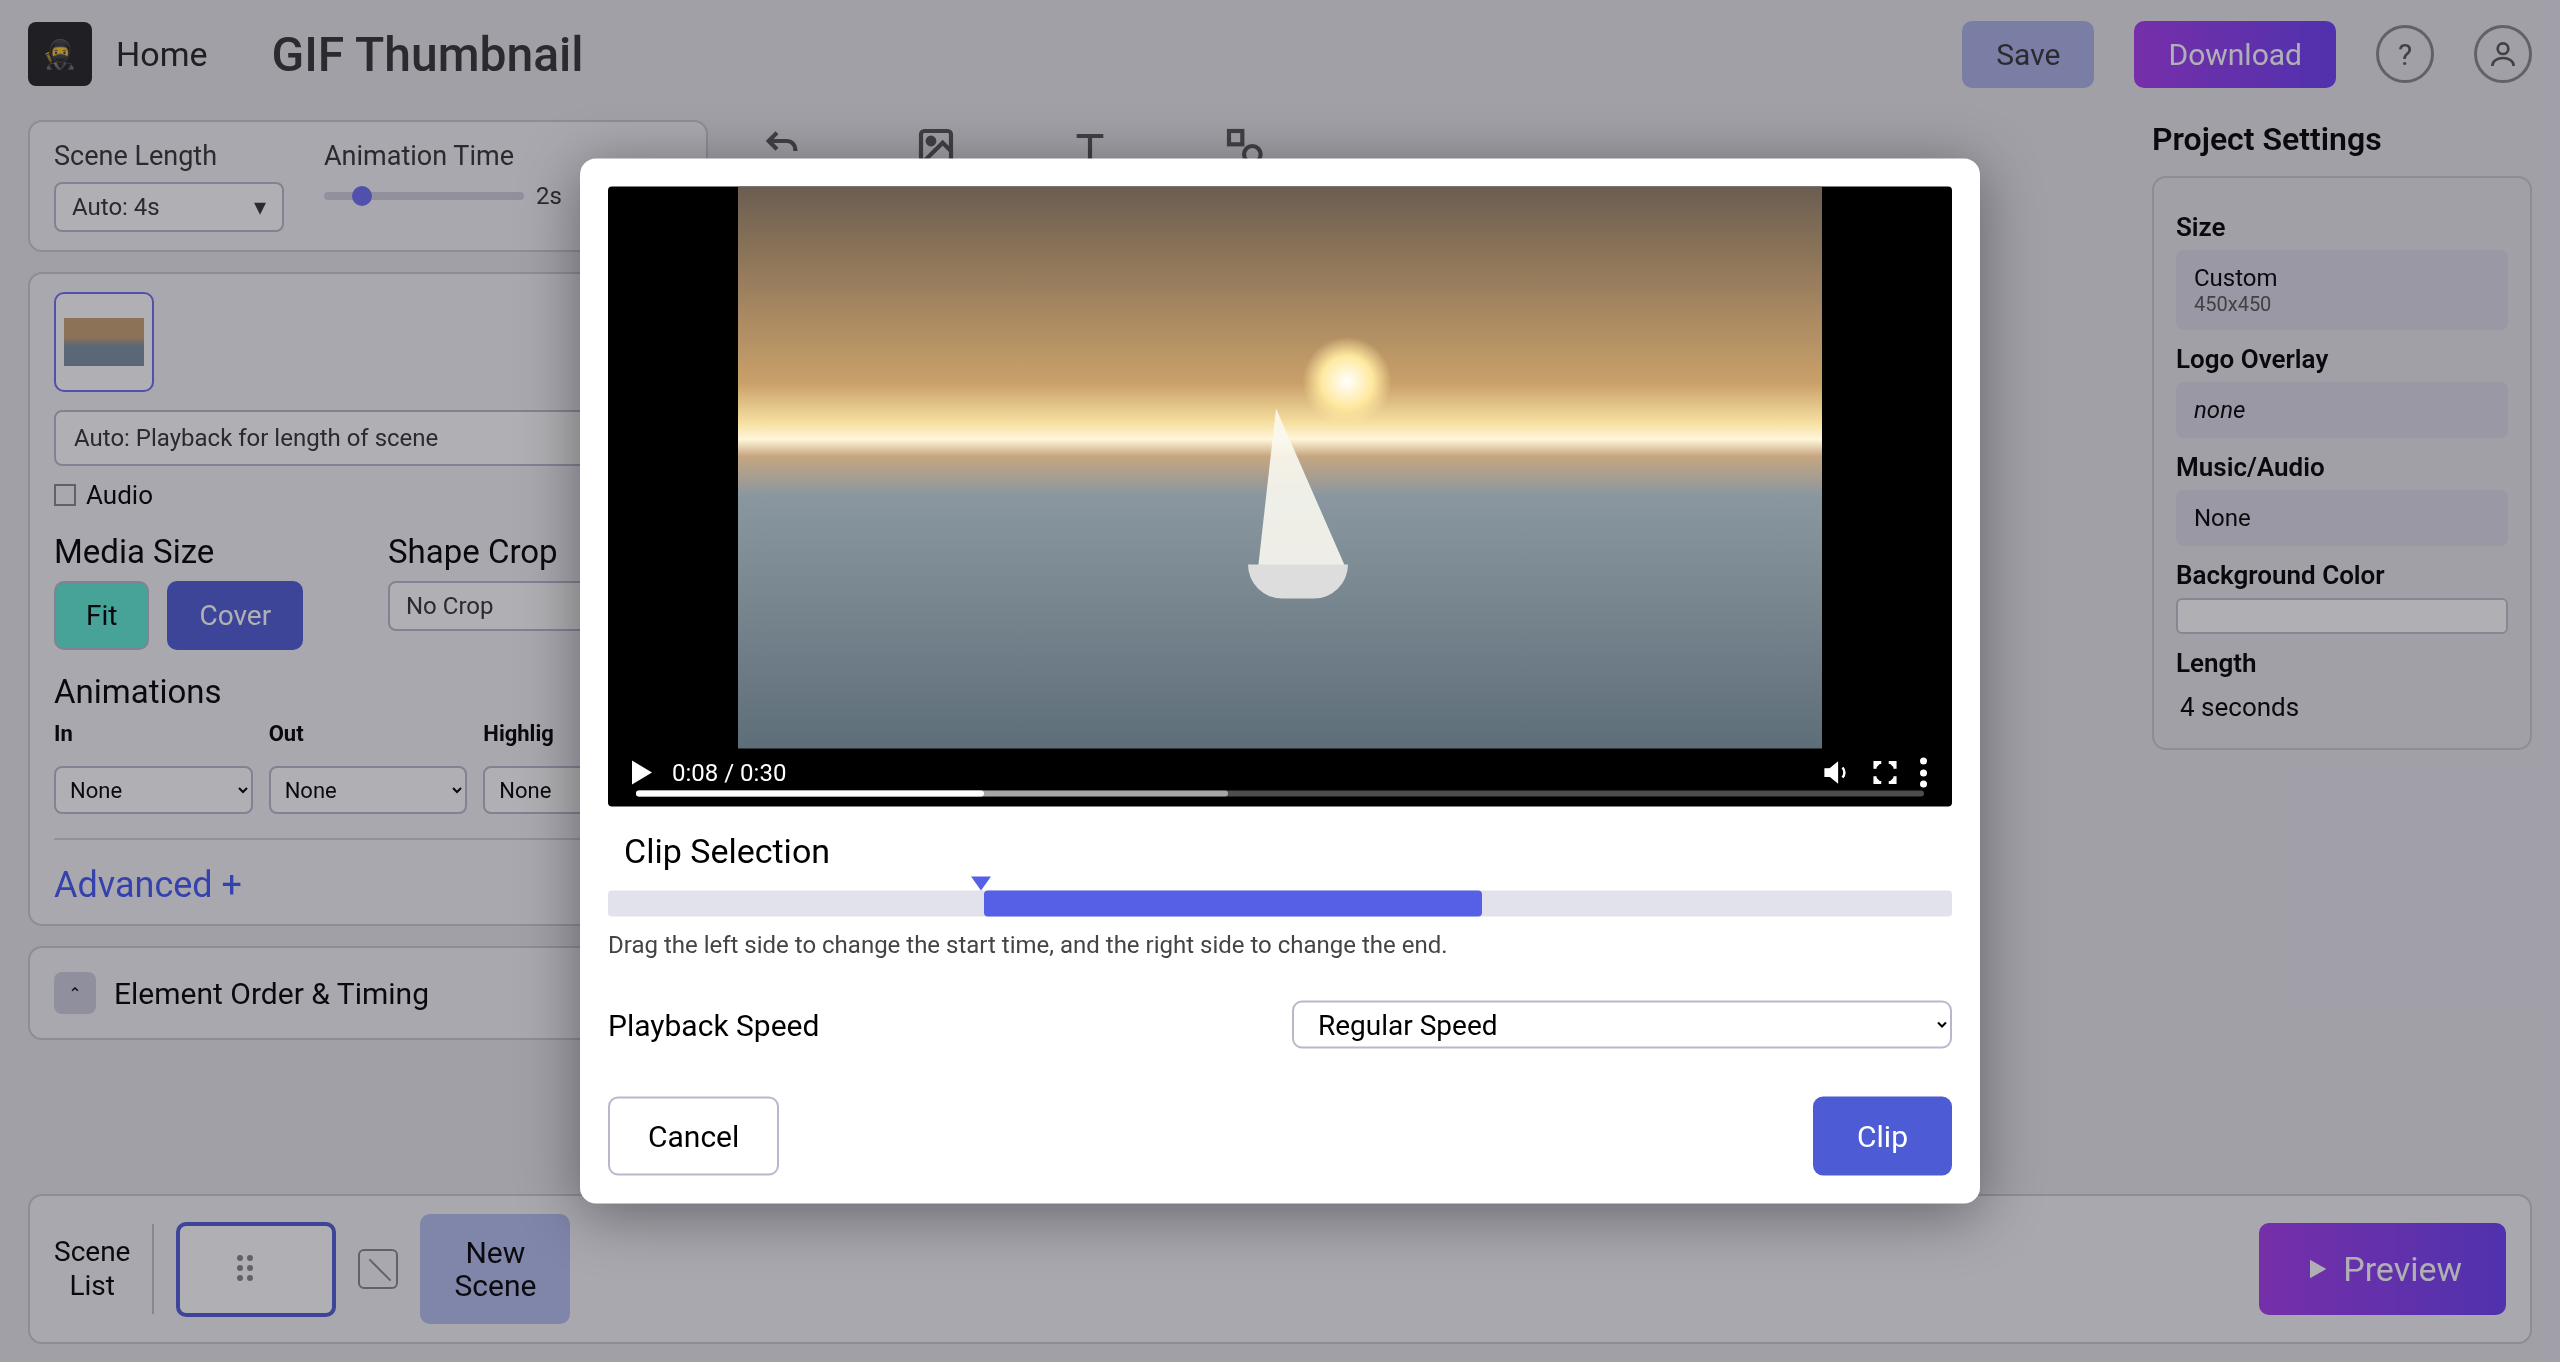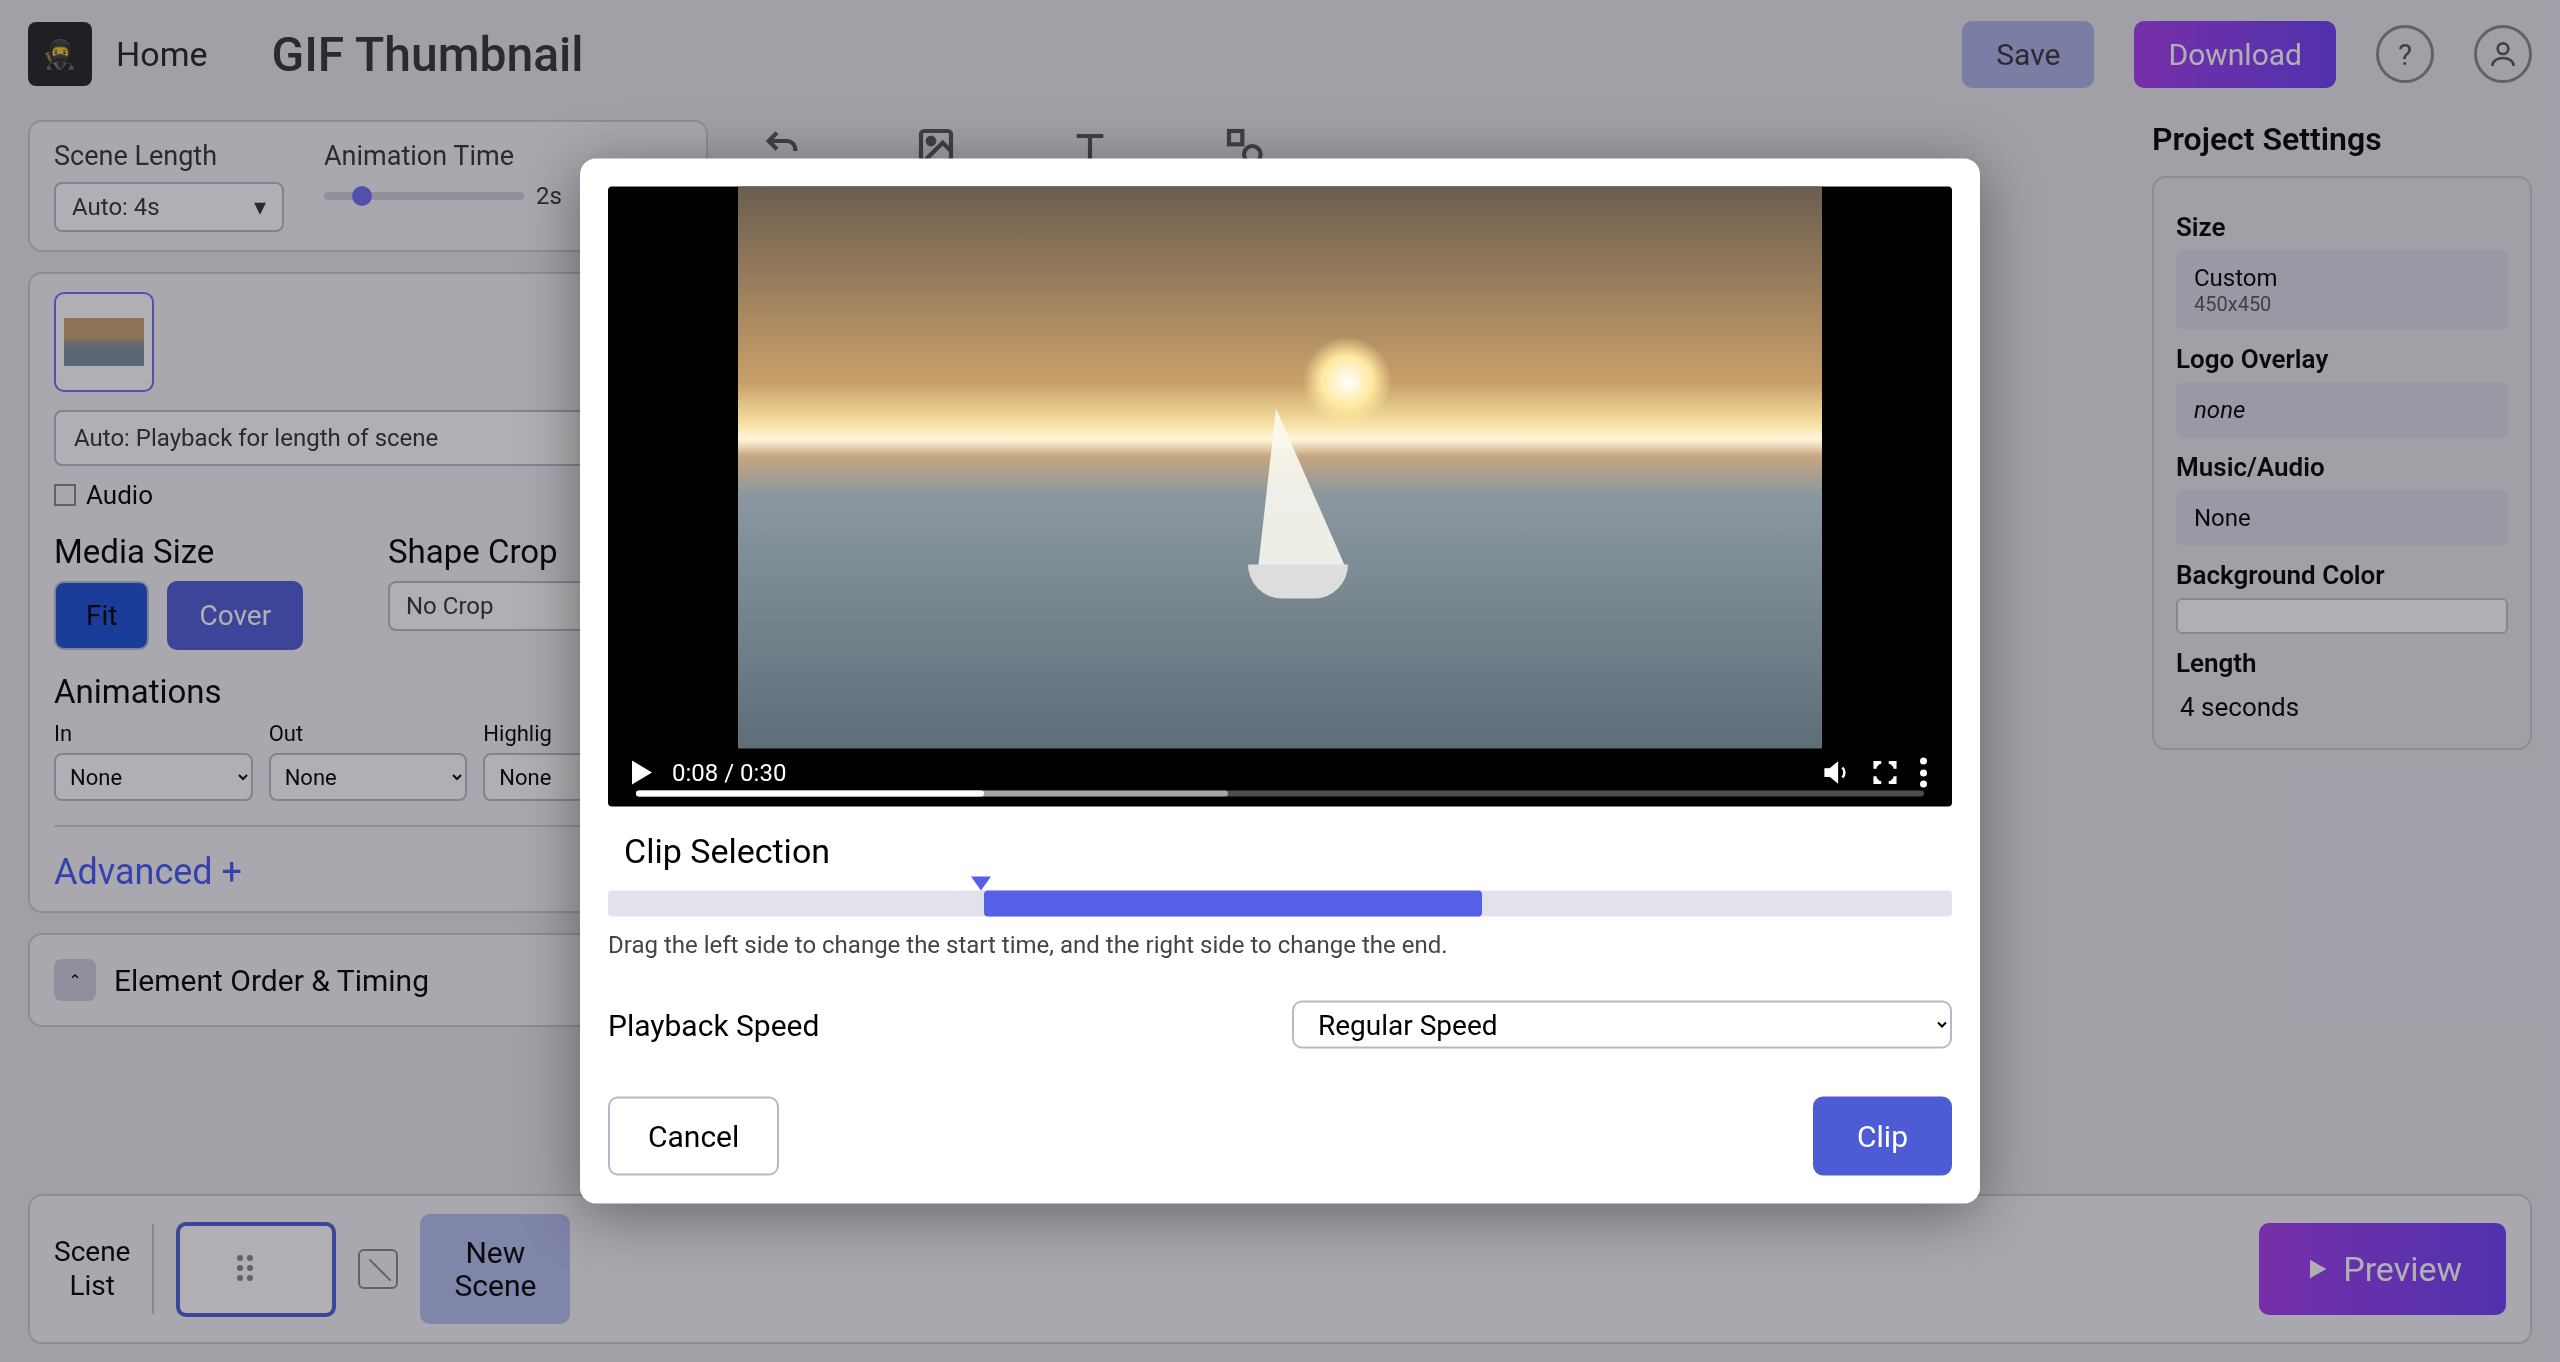--- a/index.html
+++ b/index.html
@@ -34,26 +34,26 @@
 .thumb{ width:100px; height:100px; border:2px solid #6d6df5; border-radius:10px; background:#fff; display:flex; align-items:center; justify-content:center; overflow:hidden; cursor:pointer;}
 .thumb-inner{ width:80px; height:48px; background: linear-gradient(180deg,#c8a070 40%,#7a90a0 60%);}
 .thumb-actions{ margin-left:auto; display:flex; flex-direction:column; gap:10px;}
 .small-btn{ background:#fff; border:2px solid #b8b8cc; border-radius:8px; padding:8px 16px; font-size:22px; cursor:pointer; width:90px; text-align:center;}
 .auto-line{ margin-top:18px; background:#fff; border:2px solid #b8b8cc; border-radius:8px; padding:12px 18px; font-size:24px; color:#333;}
 .chk-row{ margin-top:14px; display:flex; align-items:center; gap:10px; font-size:26px;}
 .chk{ width:22px; height:22px; border:2px solid #888;}
 
 .sect-label{ font-size:33px; margin:22px 0 10px;}
 .fitcover{ display:flex; gap:18px;}
-.pill{ padding:16px 30px; border-radius:10px; font-size:28px; cursor:pointer; background:#1d4ed8; border:2px solid #b8b8cc;}
+.pill{ padding:16px 30px; border-radius:10px; font-size:28px; cursor:pointer; background:#5eead4; border:2px solid #b8b8cc;}
 .pill.active{ background:#4d5bd4; color:#fff; border-color:#4d5bd4;}
 
 .anim-row{ display:flex; gap:16px;}
 .anim-col{ flex:1;}
-.anim-col label{ font-size:22px; display:block; margin-bottom:7px;}
+.anim-col label{ font-size:22px; display:block; margin-bottom:20px;font-weight:bold;}
 .sel{ width:100%; height:48px; border:2px solid #b8b8cc; border-radius:8px; background:#fff; padding:0 10px; font-size:22px;}
 .hr{ height:2px; background:#d0d0dc; margin:24px 0;}
 .adv{ color:#4257f5; font-size:36px; cursor:pointer;}
 
 .elem-order{ display:flex; align-items:center; gap:18px; padding:24px;}
 .chev{ width:42px; height:42px; border-radius:8px; background:#ccccdd; display:flex; align-items:center; justify-content:center; cursor:pointer;}
 .elem-order span.lbl{ font-size:30px;}
 
 
 .tool-icons{ position:absolute; left:760px; top:4px; display:flex; gap:110px;}

